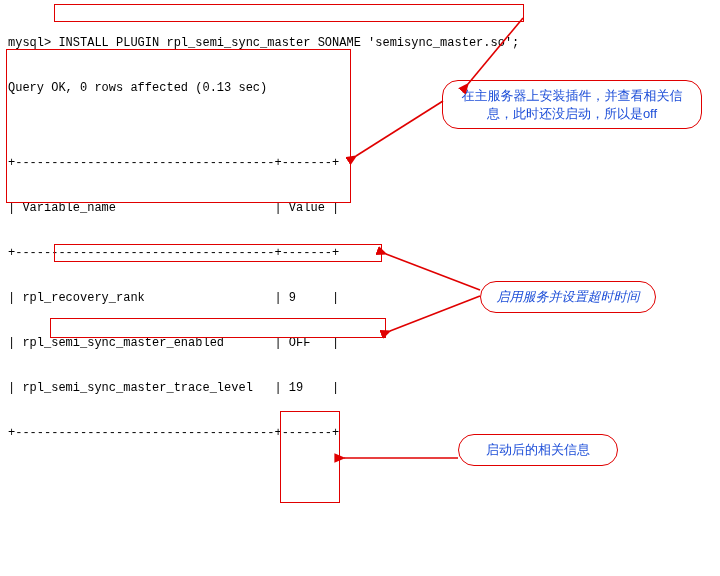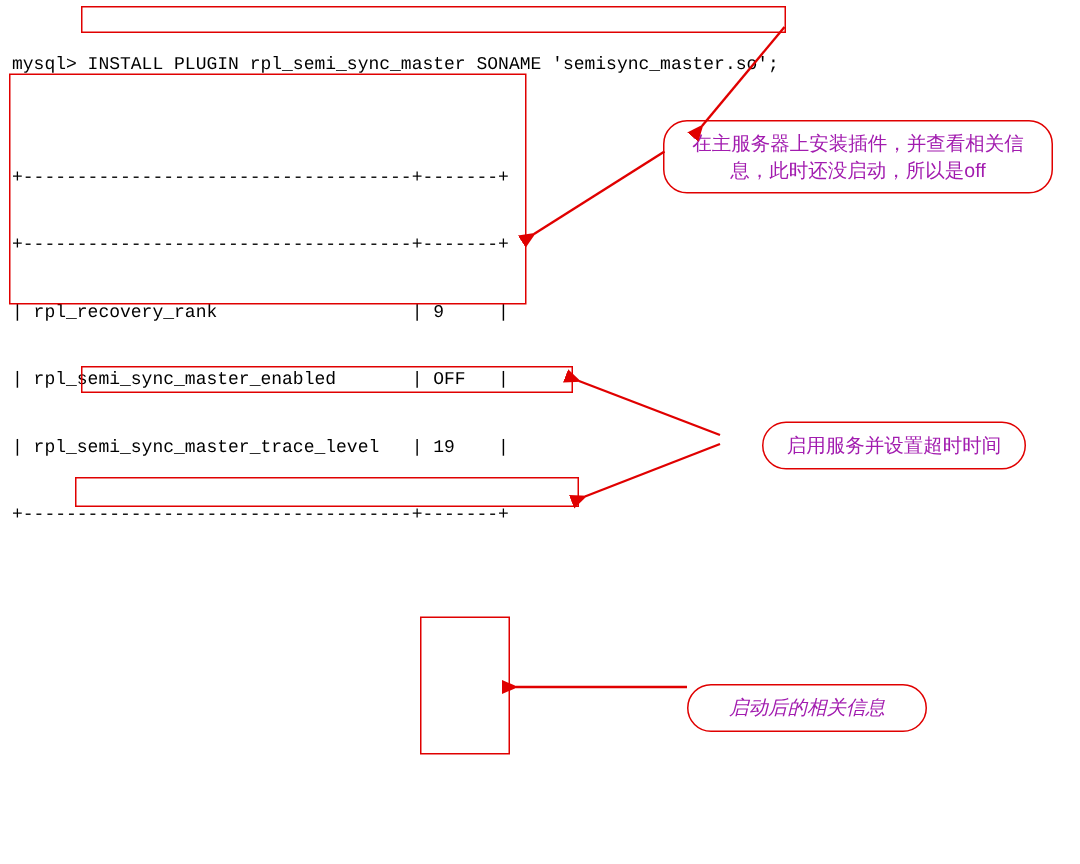--- a/index.html
+++ b/index.html
@@ -34,43 +34,45 @@
     background: transparent;
   }
   
   .callout {
     position: absolute;
     border: 1.5px solid #e00000;
     border-radius: 16px;
     padding: 6px 10px;
     font-family: -apple-system, "Microsoft YaHei", SimSun, Arial, sans-serif;
     font-size: 13px;
-    color: #a21caf;
+    color: #1d4ed8;
     background: #fff;
     box-sizing: border-box;
     text-align: center;
     line-height: 1.35;
     white-space: normal;
   }
   
   .arrow {
     position: absolute;
     overflow: visible;
     pointer-events: none;
   }
 </style>
 </head>
 <body>
 
 <div class="page">
 
   <div class="term">
     <span class="line">mysql&gt; INSTALL PLUGIN rpl_semi_sync_master SONAME 'semisync_master.so';</span>
+    <span class="line">Query OK, 0 rows affected (0.13 sec)</span>
     <span class="line"></span>
     <span class="line">+------------------------------------+-------+</span>
+    <span class="line">| Variable_name                      | Value |</span>
     <span class="line">+------------------------------------+-------+</span>
     <span class="line">| rpl_recovery_rank                  | 9     |</span>
     <span class="line">| rpl_semi_sync_master_enabled       | OFF   |</span>
     <span class="line">| rpl_semi_sync_master_trace_level   | 19    |</span>
     <span class="line">+------------------------------------+-------+</span>
     
     <span class="line"></span>
     
     
     <span class="line"></span>
@@ -102,25 +104,25 @@
   <div class="box" style="left:46px; top:238px; width:328px; height:18px;"></div>
 
   <div class="box" style="left:42px; top:312px; width:336px; height:20px;"></div>
 
   <div class="box" style="left:272px; top:405px; width:60px; height:92px;"></div>
 
   <div class="callout" style="left:434px; top:74px; width:260px;">
     <span>在主服务器上安装插件，并查看相关信息，此时还没启动，所以是off</span>
   </div>
 
-  <div class="callout" style="left:500px; top:275px; width:176px;">
+  <div class="callout" style="left:472px; top:275px; width:176px;font-style:italic;">
     <span>启用服务并设置超时时间</span>
   </div>
 
-  <div class="callout" style="left:450px; top:450px; width:160px;font-style:italic;">
+  <div class="callout" style="left:450px; top:428px; width:160px;">
     <span>启动后的相关信息</span>
   </div>
 
   <svg class="arrow" style="left:340px; top:0px; width:200px; height:210px;">
     <defs>
       <marker id="ah1" markerWidth="8" markerHeight="8" refX="6" refY="3" orient="auto">
         <path d="M0,0 L7,3 L0,6 Z" fill="#e00000"></path>
       </marker>
     </defs>
 

